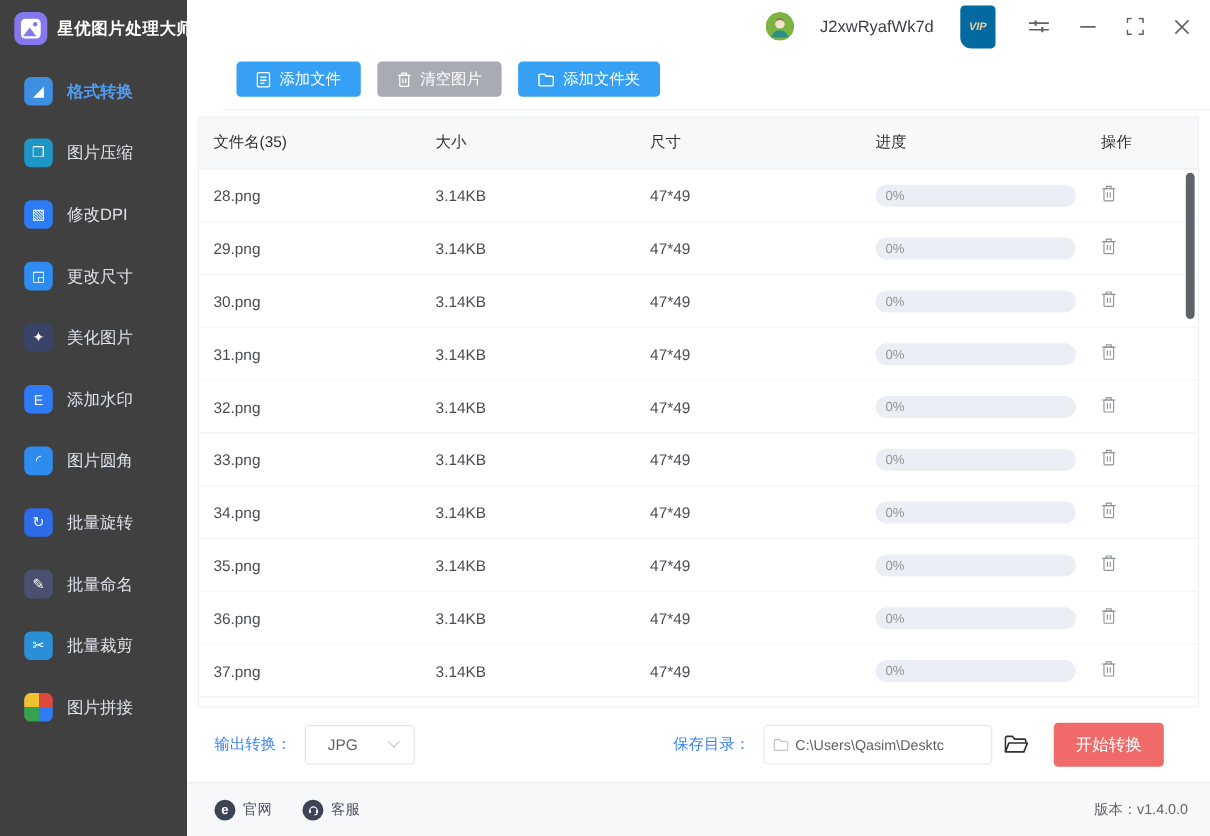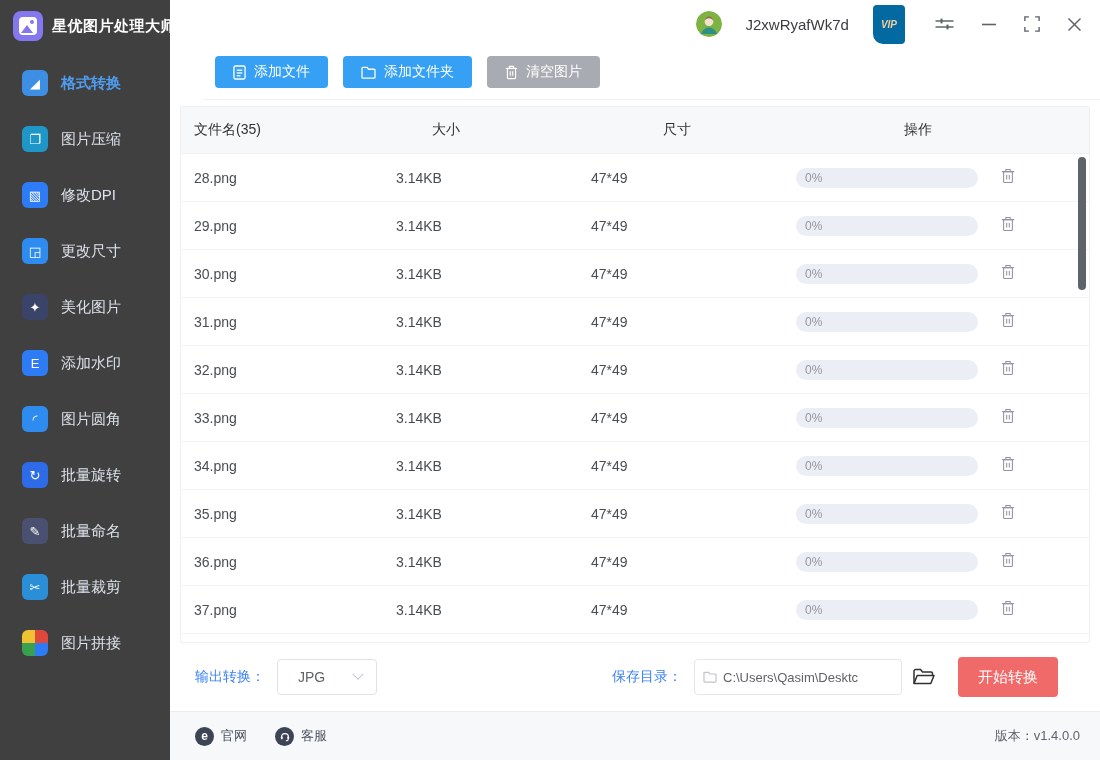--- a/index.html
+++ b/index.html
@@ -33,21 +33,21 @@
   .win-btn { display:flex; align-items:center; justify-content:center; cursor:pointer; }
 
   
   .toolbar { display:flex; gap:15px; padding:8px 0 11px 12px; border-bottom:1px solid #f1f2f4; flex-shrink:0;margin-left:33px; }
   .btn { height:32px; border:none; border-radius:4px; color:#fff; font-size:14px; display:inline-flex; align-items:center; gap:8px; padding:0 18px; cursor:pointer; font-family:inherit; }
   .btn-blue { background:#36a0f4; }
   .btn-gray { background:#a8abb1; }
 
   
   .table-wrap { flex:1; margin:6px 10px 0; border:1px solid #edeff2; border-radius:2px; background:#fff; position:relative; overflow:hidden; display:flex; flex-direction:column; }
-  .thead { display:flex; align-items:center; height:47px; background:#f7f8fa; border-bottom:1px solid #eef0f3; font-size:14px; color:#303133; flex-shrink:0;gap:36px; }
+  .thead { display:flex; align-items:center; height:47px; background:#f7f8fa; border-bottom:1px solid #eef0f3; font-size:14px; color:#303133; flex-shrink:0; }
   .trow { display:flex; align-items:center; height:48px; border-bottom:1px solid #f2f3f5; font-size:14px; color:#494d52; flex-shrink:0; }
   .col-name { width:215px; padding-left:13px; }
   .col-size { width:195px; }
   .col-dims { width:205px; }
   .col-prog { width:205px; }
   .col-ops  { flex:1; }
   .pill { width:182px; height:20px; border-radius:10px; background:#ecEEF6; background:#eceef6; font-size:12px; color:#9296a0; display:flex; align-items:center; padding-left:9px; }
   .trash { display:inline-flex; cursor:pointer; }
   .scroll-thumb { position:absolute; right:3px; top:50px; width:8px; height:133px; background:#5d626b; border-radius:4px; }
 
@@ -182,44 +182,45 @@
 
   <div class="toolbar">
     <button class="btn btn-blue">
       <svg width="13" height="15" viewBox="0 0 14 16" fill="none" stroke="#fff" stroke-width="1.4">
         <rect x="1" y="1" width="12" height="14" rx="1.5"></rect>
           <line x1="4" y1="5.5" x2="10" y2="5.5"></line>
           <line x1="4" y1="8.5" x2="10" y2="8.5"></line>
           <line x1="4" y1="11.5" x2="8" y2="11.5"></line>
       </svg>
       <span>添加文件</span>
-    </button>
-    <button class="btn btn-blue">
-      <svg width="15" height="13" viewBox="0 0 16 14" fill="none" stroke="#fff" stroke-width="1.4">
-        <path d="M1 3.5V12a1 1 0 0 0 1 1h12a1 1 0 0 0 1-1V4.5a1 1 0 0 0-1-1H8L6.5 1.5H2a1 1 0 0 0-1 1z"></path>
-      </svg>
-      <span>添加文件夹</span>
     </button>
     <button class="btn btn-gray">
       <svg width="13" height="15" viewBox="0 0 16 18" fill="none" stroke="#fff" stroke-width="1.4">
         <path d="M1 4h14"></path>
           <path d="M5.5 4V1.5h5V4"></path>
           <rect x="3" y="4" width="10" height="12.5" rx="1"></rect>
           <line x1="6.5" y1="7.5" x2="6.5" y2="13"></line>
           <line x1="9.5" y1="7.5" x2="9.5" y2="13"></line>
       </svg>
       <span>清空图片</span>
     </button>
+    <button class="btn btn-blue">
+      <svg width="15" height="13" viewBox="0 0 16 14" fill="none" stroke="#fff" stroke-width="1.4">
+        <path d="M1 3.5V12a1 1 0 0 0 1 1h12a1 1 0 0 0 1-1V4.5a1 1 0 0 0-1-1H8L6.5 1.5H2a1 1 0 0 0-1 1z"></path>
+      </svg>
+      <span>添加文件夹</span>
+    </button>
   </div>
 
   <div class="table-wrap">
     <div class="thead">
       <div class="col-name">文件名(35)</div>
       <div class="col-size">大小</div>
       <div class="col-dims">尺寸</div>
+      <div class="col-prog">进度</div>
       <div class="col-ops">操作</div>
     </div>
     <div>
     <div class="trow">
       <div class="col-name">28.png</div>
       <div class="col-size">3.14KB</div>
       <div class="col-dims">47*49</div>
       <div class="col-prog">
         <div class="pill">
               <span>0%</span>

